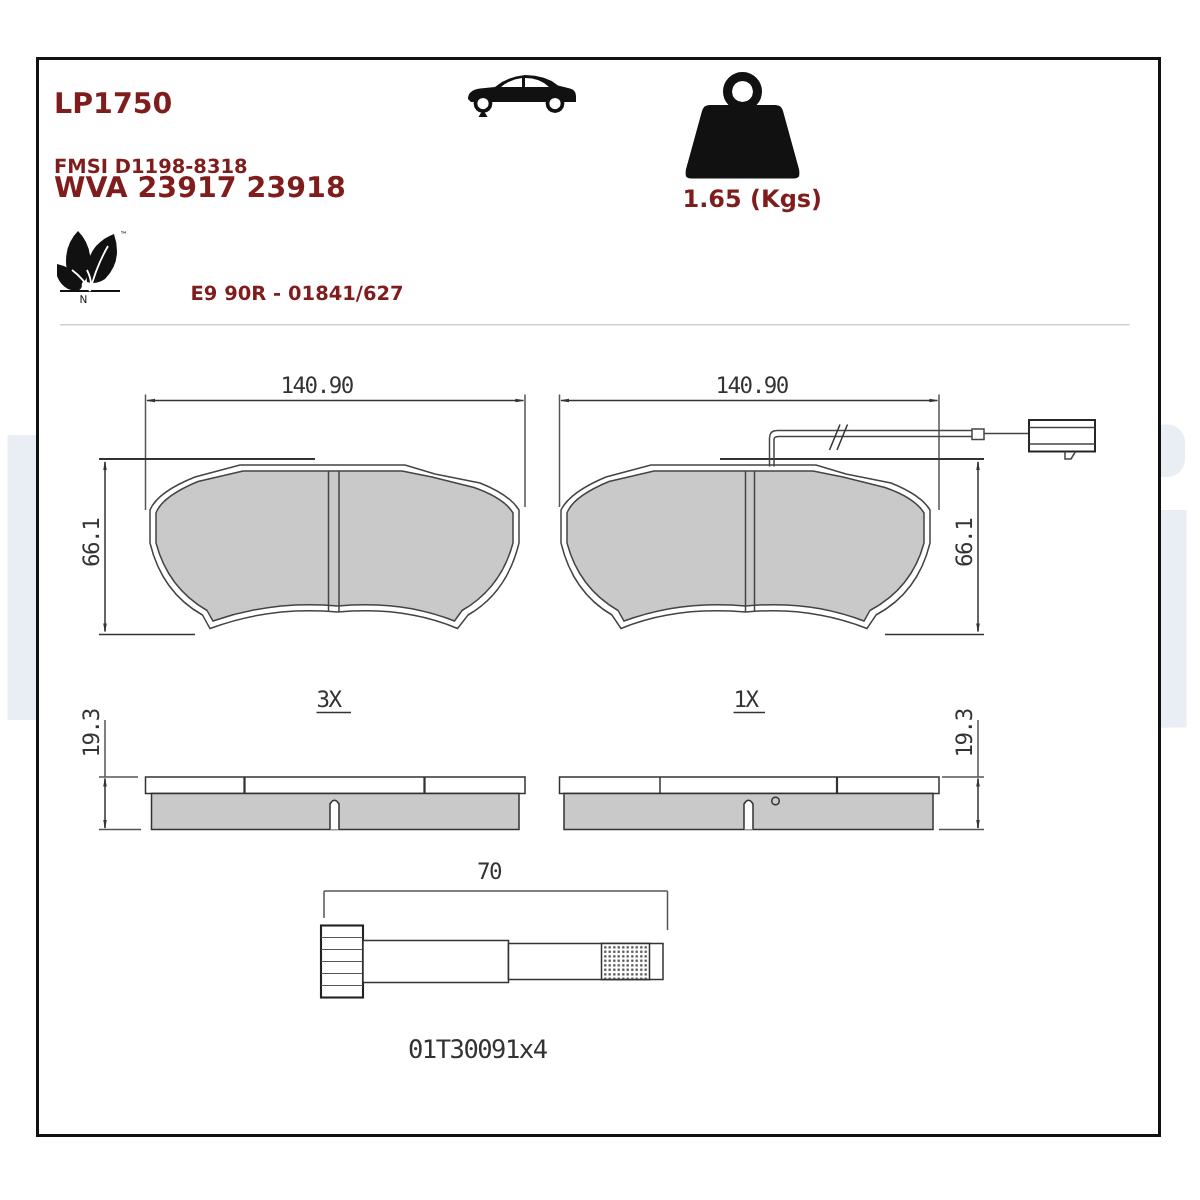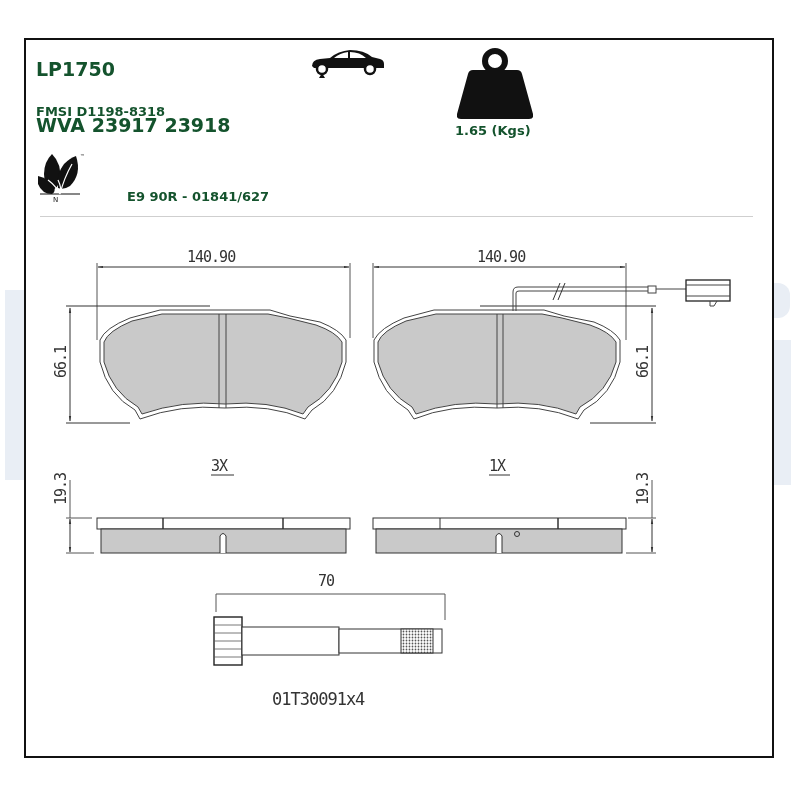--- a/index.html
+++ b/index.html
@@ -1,24 +1,24 @@
 <!DOCTYPE html>
 <html><head>
 <meta charset="utf-8">
 <style>
   html, body { margin:0; padding:0; background:#ffffff; }
   body { width:800px; height:800px; position:relative; overflow:hidden; font-family:"DejaVu Sans", sans-serif; }
   .frame { position:absolute; left:24px; top:38px; width:750px; height:720px; border:2px solid #111; box-sizing:border-box; background:#fff; }
   .watermark { position:absolute; left:0; top:0; width:800px; height:800px; }
-  .txt { position:absolute; color:#14532d; white-space:nowrap; }
+  .txt { position:absolute; color:#7f1d1d; white-space:nowrap; }
   .part-no { left:36px; top:58px; font-size:19px; font-weight:bold; }
   .fmsi { left:36px; top:104px; font-size:13px; font-weight:bold; }
   .wva { left:36px; top:114px; font-size:19px; font-weight:bold; }
   .approval { left:87px; top:189px; font-size:13px; font-weight:bold;margin-left:40px; }
-  .weight { left:455px; top:123px; font-size:13px; font-weight:bold; }
+  .weight { left:455px; top:123px; font-size:16px; font-weight:bold; }
   .sep { position:absolute; left:40px; top:216px; width:713px; height:1px; background:#cfcfcf; }
   .drawing { position:absolute; left:0; top:0; }
   .dimtxt { font-family:"DejaVu Sans Mono", monospace; font-size:15px; fill:#333; letter-spacing:-1px; }
   .svgicon { position:absolute; }
 </style>
 </head>
 <body>
 
 <svg class="watermark" width="800" height="800" viewBox="0 0 800 800">
   <g fill="#e9eef5">

